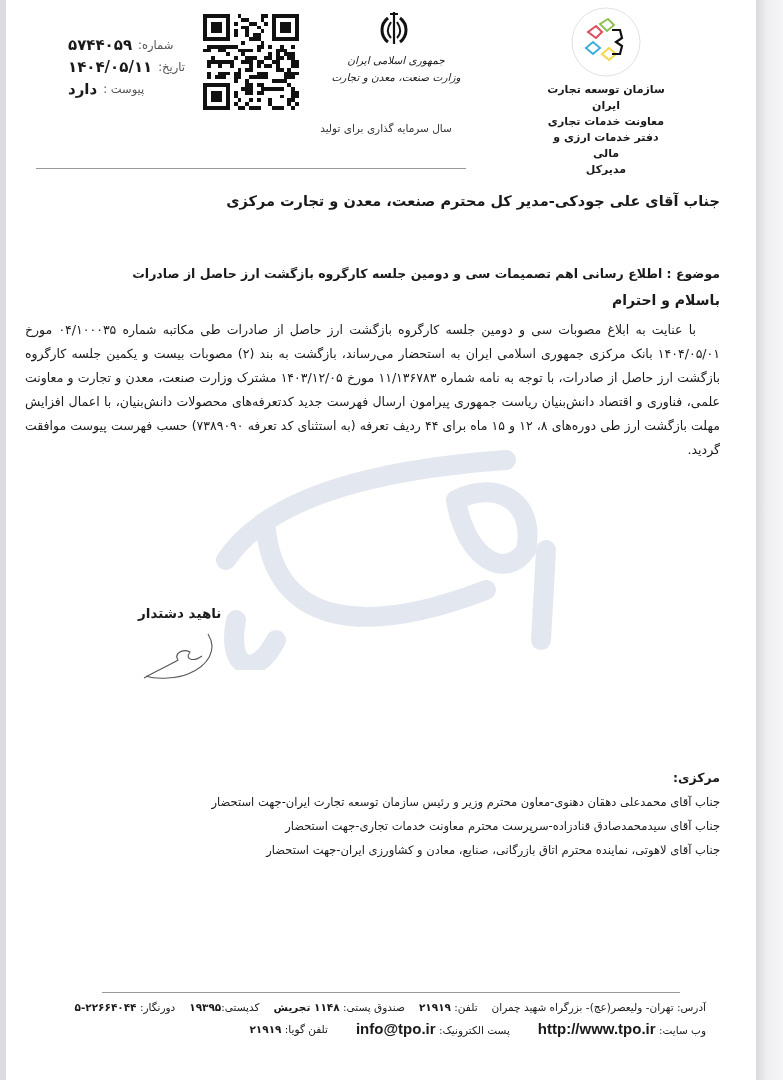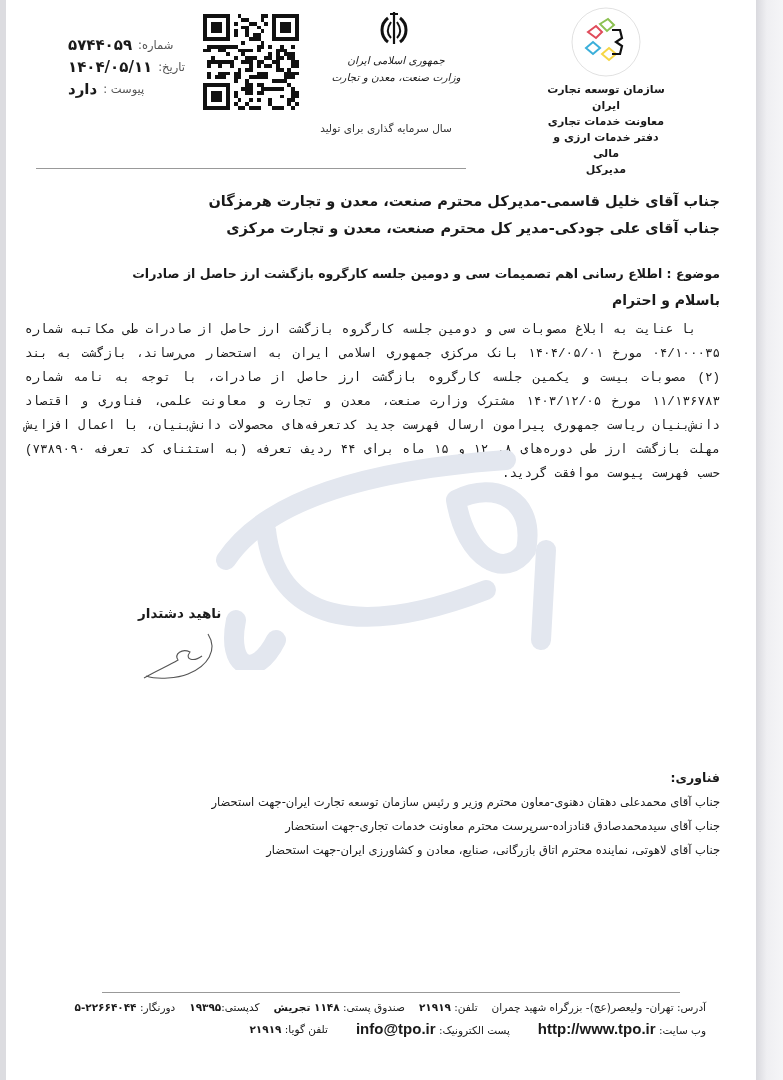--- a/index.html
+++ b/index.html
@@ -19,21 +19,21 @@
   .emblem { left:368px; top:10px; width:40px; height:38px; }
   .gov-line { left:320px; top:52px; width:140px; text-align:center; font-family:"DejaVu Serif", serif; font-size:10.5px; line-height:17px; font-style:italic; }
   .slogan { left:310px; top:122px; width:140px; text-align:center; font-size:10.5px; color:#333; }
   .logo { left:560px; top:4px; width:80px; height:76px; }
   .org { left:540px; top:82px; width:120px; text-align:center; font-size:11px; font-weight:bold; line-height:16px; }
   .hr-top { left:30px; top:168px; width:430px; height:1px; background:#999; }
 
   .addressee { right:36px; top:188px; width:680px; font-size:14.5px; font-weight:bold; line-height:27px; text-align:right; }
   .subject { right:36px; top:258px; width:680px; font-size:12.5px; font-weight:bold; text-align:right;margin-top:8px; }
   .greeting { right:36px; top:292px; font-size:14px; font-weight:bold; }
-  .body-text { right:36px; top:318px; width:695px; font-size:12.5px; line-height:24px; text-align:justify; text-align-last:right;font-family:Liberation Mono, monospace; }
+  .body-text { right:36px; top:318px; width:695px; font-size:12.5px; line-height:24px; text-align:justify; text-align-last:right; }
   .body-text p { margin:0; text-indent:24px; }
 
   .watermark { left:200px; top:440px; width:380px; height:230px; }
   .signer { left:132px; top:605px; font-size:13.5px; font-weight:bold; }
   .signature { left:132px; top:630px; width:90px; height:55px; }
 
   .cc { right:36px; top:766px; width:690px; font-size:11.5px; line-height:24px; text-align:right; }
   .cc-title { font-weight:bold; font-size:12.5px; }
 
   .hr-bottom { left:96px; top:992px; width:578px; height:1px; background:#999; }
@@ -281,21 +281,20 @@
   <div class="abs org rtl">
     <div>سازمان توسعه تجارت ایران</div>
     <div>معاونت خدمات تجاری</div>
     <div>دفتر خدمات ارزی و مالی</div>
     <div>مدیرکل</div>
   </div>
 
   <div class="abs hr-top" style="width:430px"></div>
 
   <div class="abs addressee rtl">
-    <div>جناب آقای خلیل قاسمی-مدیرکل محترم صنعت، معدن و تجارت هرمزگان</div>
     <div>جناب آقای علی جودکی-مدیر کل محترم صنعت، معدن و تجارت مرکزی</div>
   </div>
   <div class="abs subject rtl">موضوع : اطلاع رسانی اهم تصمیمات سی و دومین جلسه کارگروه بازگشت ارز حاصل از صادرات</div>
   <div class="abs greeting rtl">باسلام و احترام</div>
   <div class="abs body-text rtl">
     <p>با عنایت به ابلاغ مصوبات سی و دومین جلسه کارگروه بازگشت ارز حاصل از صادرات طی مکاتبه شماره ۰۴/۱۰۰۰۳۵ مورخ ۱۴۰۴/۰۵/۰۱ بانک مرکزی جمهوری اسلامی ایران به استحضار می‌رساند، بازگشت به بند (۲) مصوبات بیست و یکمین جلسه کارگروه بازگشت ارز حاصل از صادرات، با توجه به نامه شماره ۱۱/۱۳۶۷۸۳ مورخ ۱۴۰۳/۱۲/۰۵ مشترک وزارت صنعت، معدن و تجارت و معاونت علمی، فناوری و اقتصاد دانش‌بنیان ریاست جمهوری پیرامون ارسال فهرست جدید کدتعرفه‌های محصولات دانش‌بنیان، با اعمال افزایش مهلت بازگشت ارز طی دوره‌های ۸، ۱۲ و ۱۵ ماه برای ۴۴ ردیف تعرفه (به استثنای کد تعرفه ۷۳۸۹۰۹۰) حسب فهرست پیوست موافقت گردید.</p>
   </div>
 
   <svg class="abs watermark" viewBox="0 0 380 230">
     <g fill="none" stroke="#e3e7ef" stroke-width="20" stroke-linecap="round">
@@ -306,21 +305,21 @@
       <path d="M30 180 C20 230 50 240 70 200"></path>
     </g>
   </svg>
 
   <div class="abs signer rtl">ناهید دشتدار</div>
   <svg class="abs signature" viewBox="0 0 90 55">
     <path d="M6 48 C20 40 30 36 40 30 C36 24 44 18 52 22 C46 30 56 32 64 26 M70 4 C80 20 70 36 50 44 C40 48 20 50 8 46" fill="none" stroke="#555" stroke-width="1.1"></path>
   </svg>
 
   <div class="abs cc rtl">
-    <div class="cc-title">فناوری:</div>
+    <div class="cc-title">مرکزی:</div>
     <div>جناب آقای محمدعلی دهقان دهنوی-معاون محترم وزیر و رئیس سازمان توسعه تجارت ایران-جهت استحضار</div>
     <div>جناب آقای سیدمحمدصادق قنادزاده-سرپرست محترم معاونت خدمات تجاری-جهت استحضار</div>
     <div>جناب آقای لاهوتی، نماینده محترم اتاق بازرگانی، صنایع، معادن و کشاورزی ایران-جهت استحضار</div>
   </div>
 
   <div class="abs hr-bottom" style="top:992px"></div>
   <div class="abs footer rtl" style="top:996px">
     <div class="footer-row">
       <span><span>آدرس:</span> <span>تهران- ولیعصر(عج)- بزرگراه شهید چمران</span></span>
       <span><span>تلفن:</span> <span class="v">۲۱۹۱۹</span></span>

